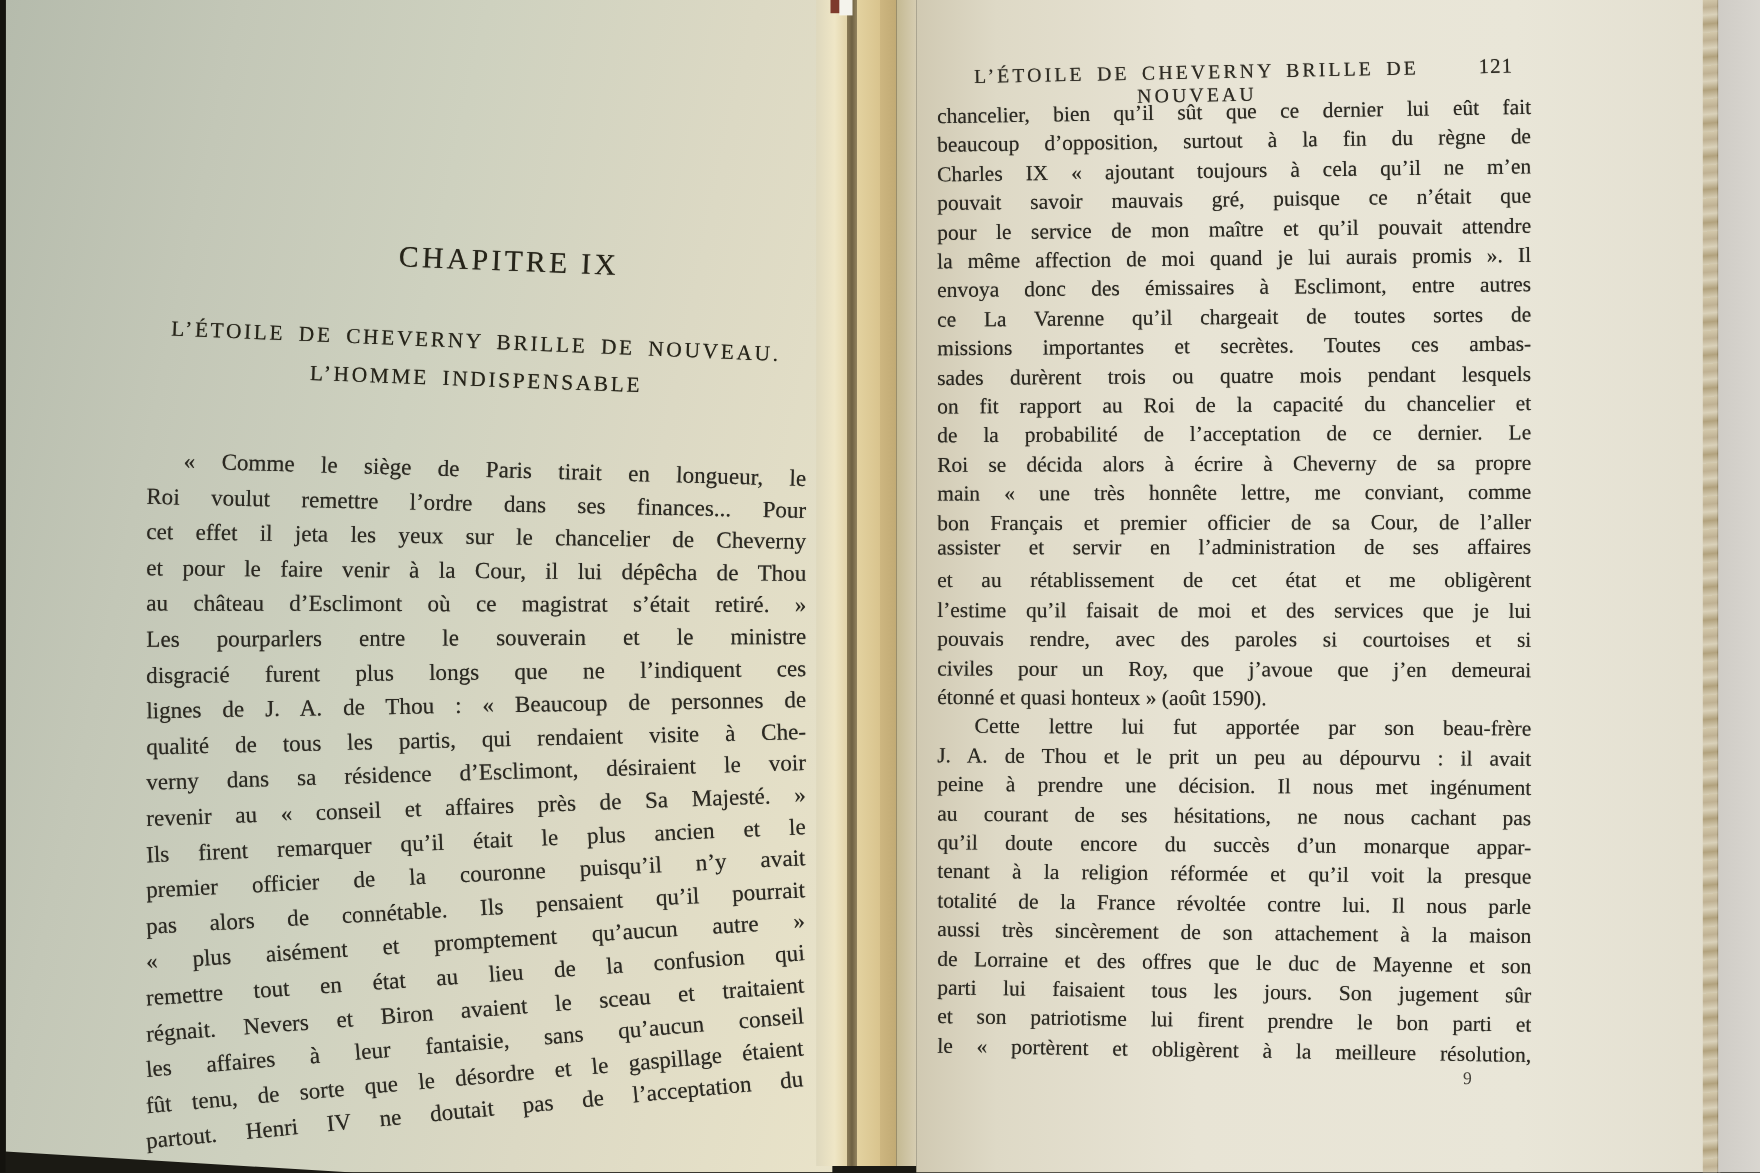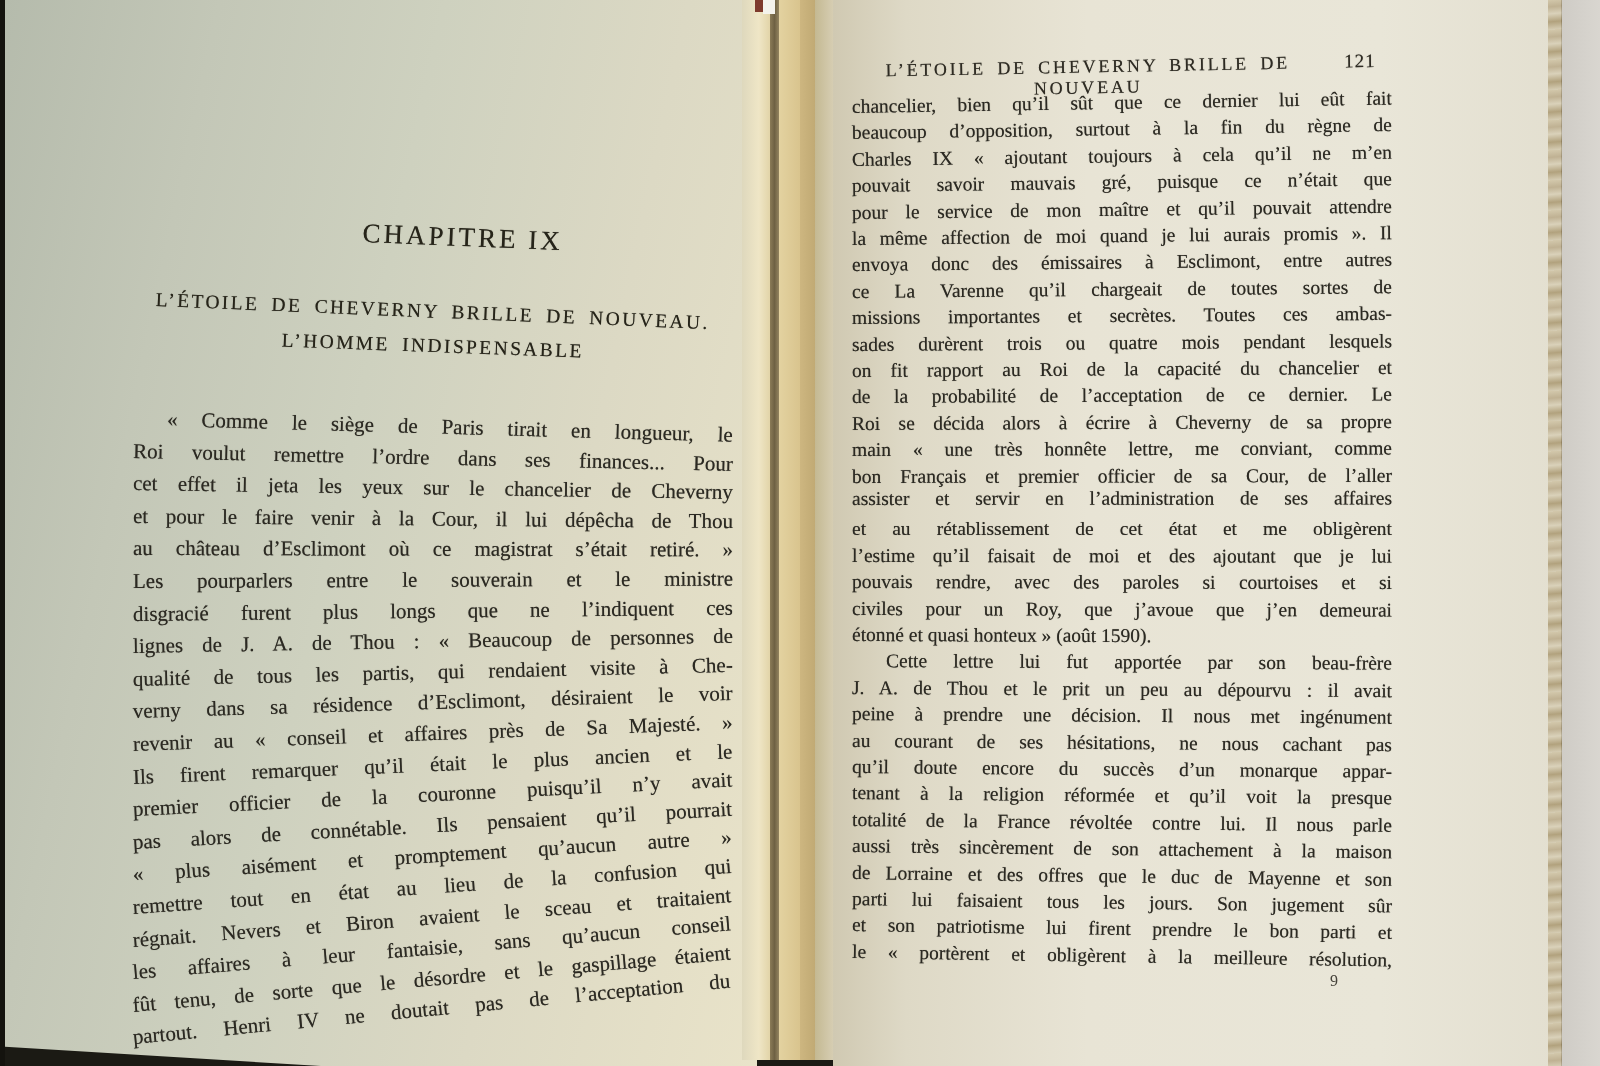--- a/index.html
+++ b/index.html
@@ -128,21 +128,21 @@
     <div class="tline" style="top: 184.8px; transform: rotate(-0.51deg);">ce La Varenne qu’il chargeait de toutes sortes de</div>
     <div class="tline" style="top: 211.2px; transform: rotate(-0.45deg);">missions importantes et secrètes. Toutes ces ambas-</div>
     <div class="tline" style="top: 237.6px; transform: rotate(-0.39deg);">sades durèrent trois ou quatre mois pendant lesquels</div>
     <div class="tline" style="top: 264px; transform: rotate(-0.34deg);">on fit rapport au Roi de la capacité du chancelier et</div>
     <div class="tline" style="top: 290.4px; transform: rotate(-0.28deg);">de la probabilité de l’acceptation de ce dernier. Le</div>
     <div class="tline" style="top: 316.8px; transform: rotate(-0.22deg);">Roi se décida alors à écrire à Cheverny de sa propre</div>
     <div class="tline" style="top: 343.2px; transform: rotate(-0.17deg);">main « une très honnête lettre, me conviant, comme</div>
     <div class="tline" style="top: 369.6px; transform: rotate(-0.11deg);">bon Français et premier officier de sa Cour, de l’aller</div>
     <div class="tline" style="top: 392px; transform: rotate(-0.06deg);">assister et servir en l’administration de ses affaires</div>
     <div class="tline" style="top: 422.4px; transform: rotate(0deg);">et au rétablissement de cet état et me obligèrent</div>
-    <div class="tline" style="top: 448.8px; transform: rotate(0.06deg);">l’estime qu’il faisait de moi et des ajoutant que je lui</div>
+    <div class="tline" style="top: 448.8px; transform: rotate(0.06deg);">l’estime qu’il faisait de moi et des services que je lui</div>
     <div class="tline" style="top: 475.2px; transform: rotate(0.11deg);">pouvais rendre, avec des paroles si courtoises et si</div>
     <div class="tline" style="top: 501.6px; transform: rotate(0.17deg);">civiles pour un Roy, que j’avoue que j’en demeurai</div>
     <div class="tline nojust" style="top: 528px; transform: rotate(0.22deg);">étonné et quasi honteux » (août 1590).</div>
     <div class="tline indent" style="top: 554.4px; transform: rotate(0.28deg);">Cette lettre lui fut apportée par son beau-frère</div>
     <div class="tline" style="top: 580.8px; transform: rotate(0.34deg);">J. A. de Thou et le prit un peu au dépourvu : il avait</div>
     <div class="tline" style="top: 607.2px; transform: rotate(0.39deg);">peine à prendre une décision. Il nous met ingénument</div>
     <div class="tline" style="top: 633.6px; transform: rotate(0.45deg);">au courant de ses hésitations, ne nous cachant pas</div>
     <div class="tline" style="top: 660px; transform: rotate(0.51deg);">qu’il doute encore du succès d’un monarque appar-</div>
     <div class="tline" style="top: 686.4px; transform: rotate(0.56deg);">tenant à la religion réformée et qu’il voit la presque</div>
     <div class="tline" style="top: 712.8px; transform: rotate(0.62deg);">totalité de la France révoltée contre lui. Il nous parle</div>

